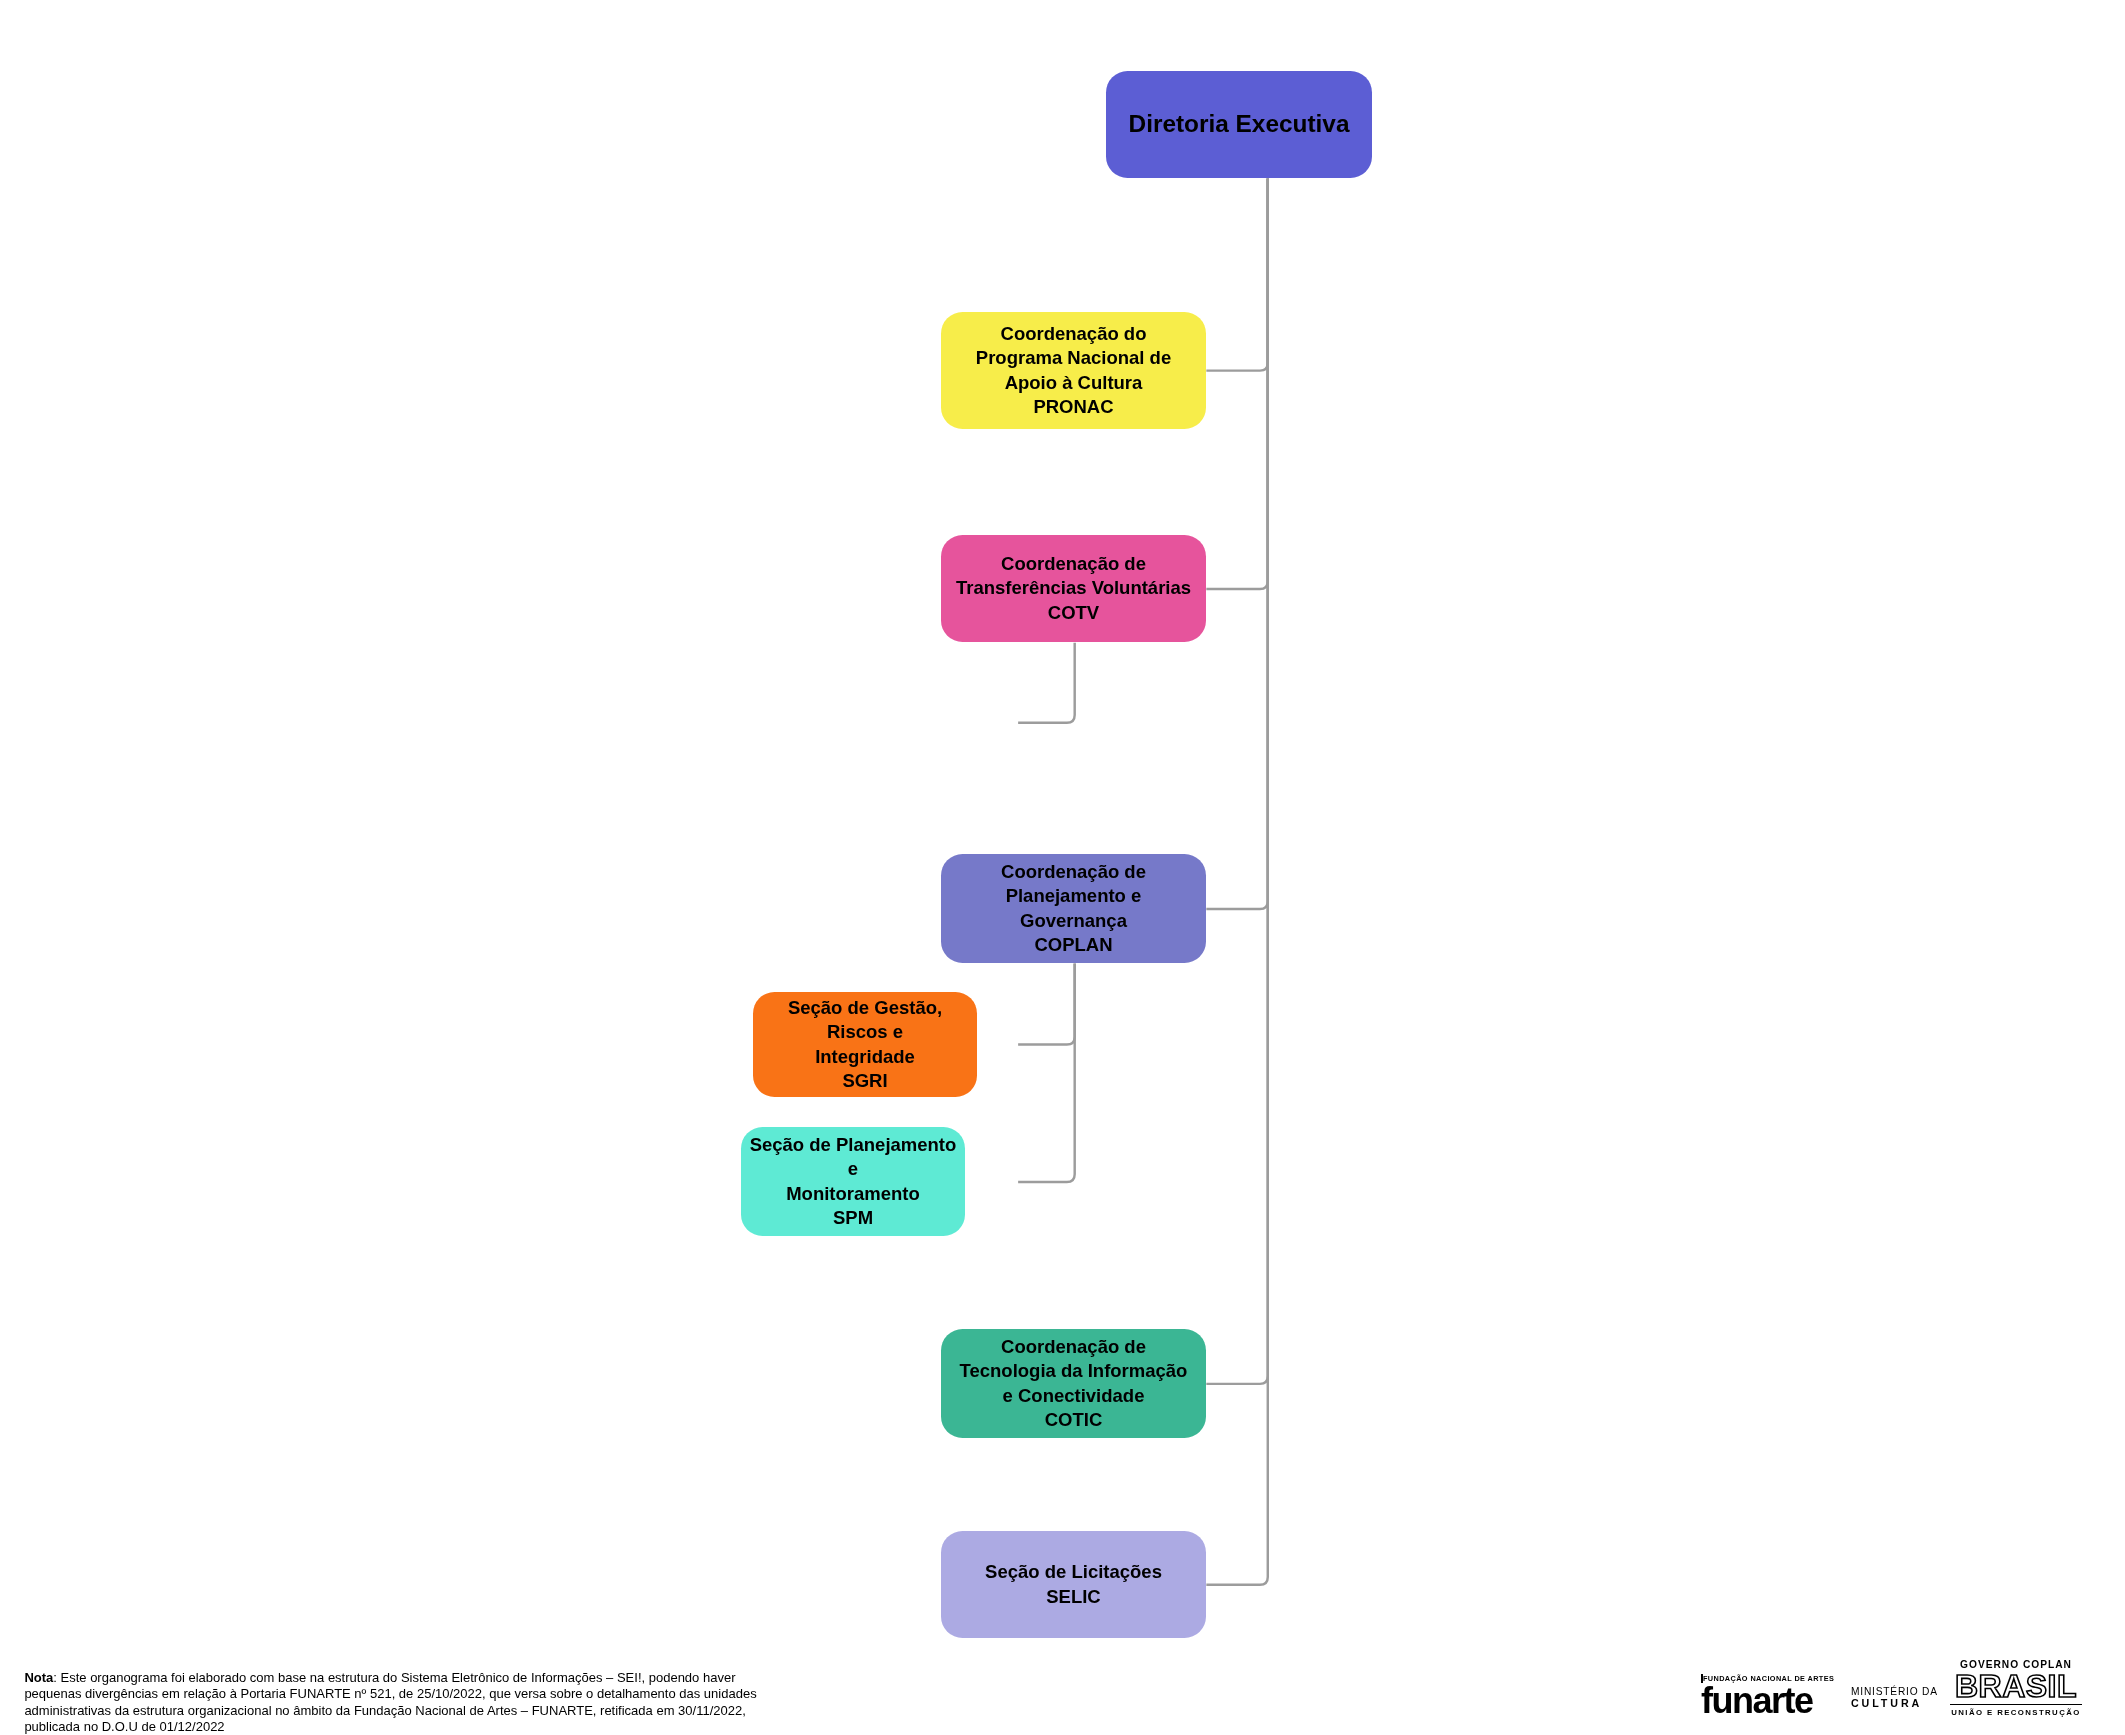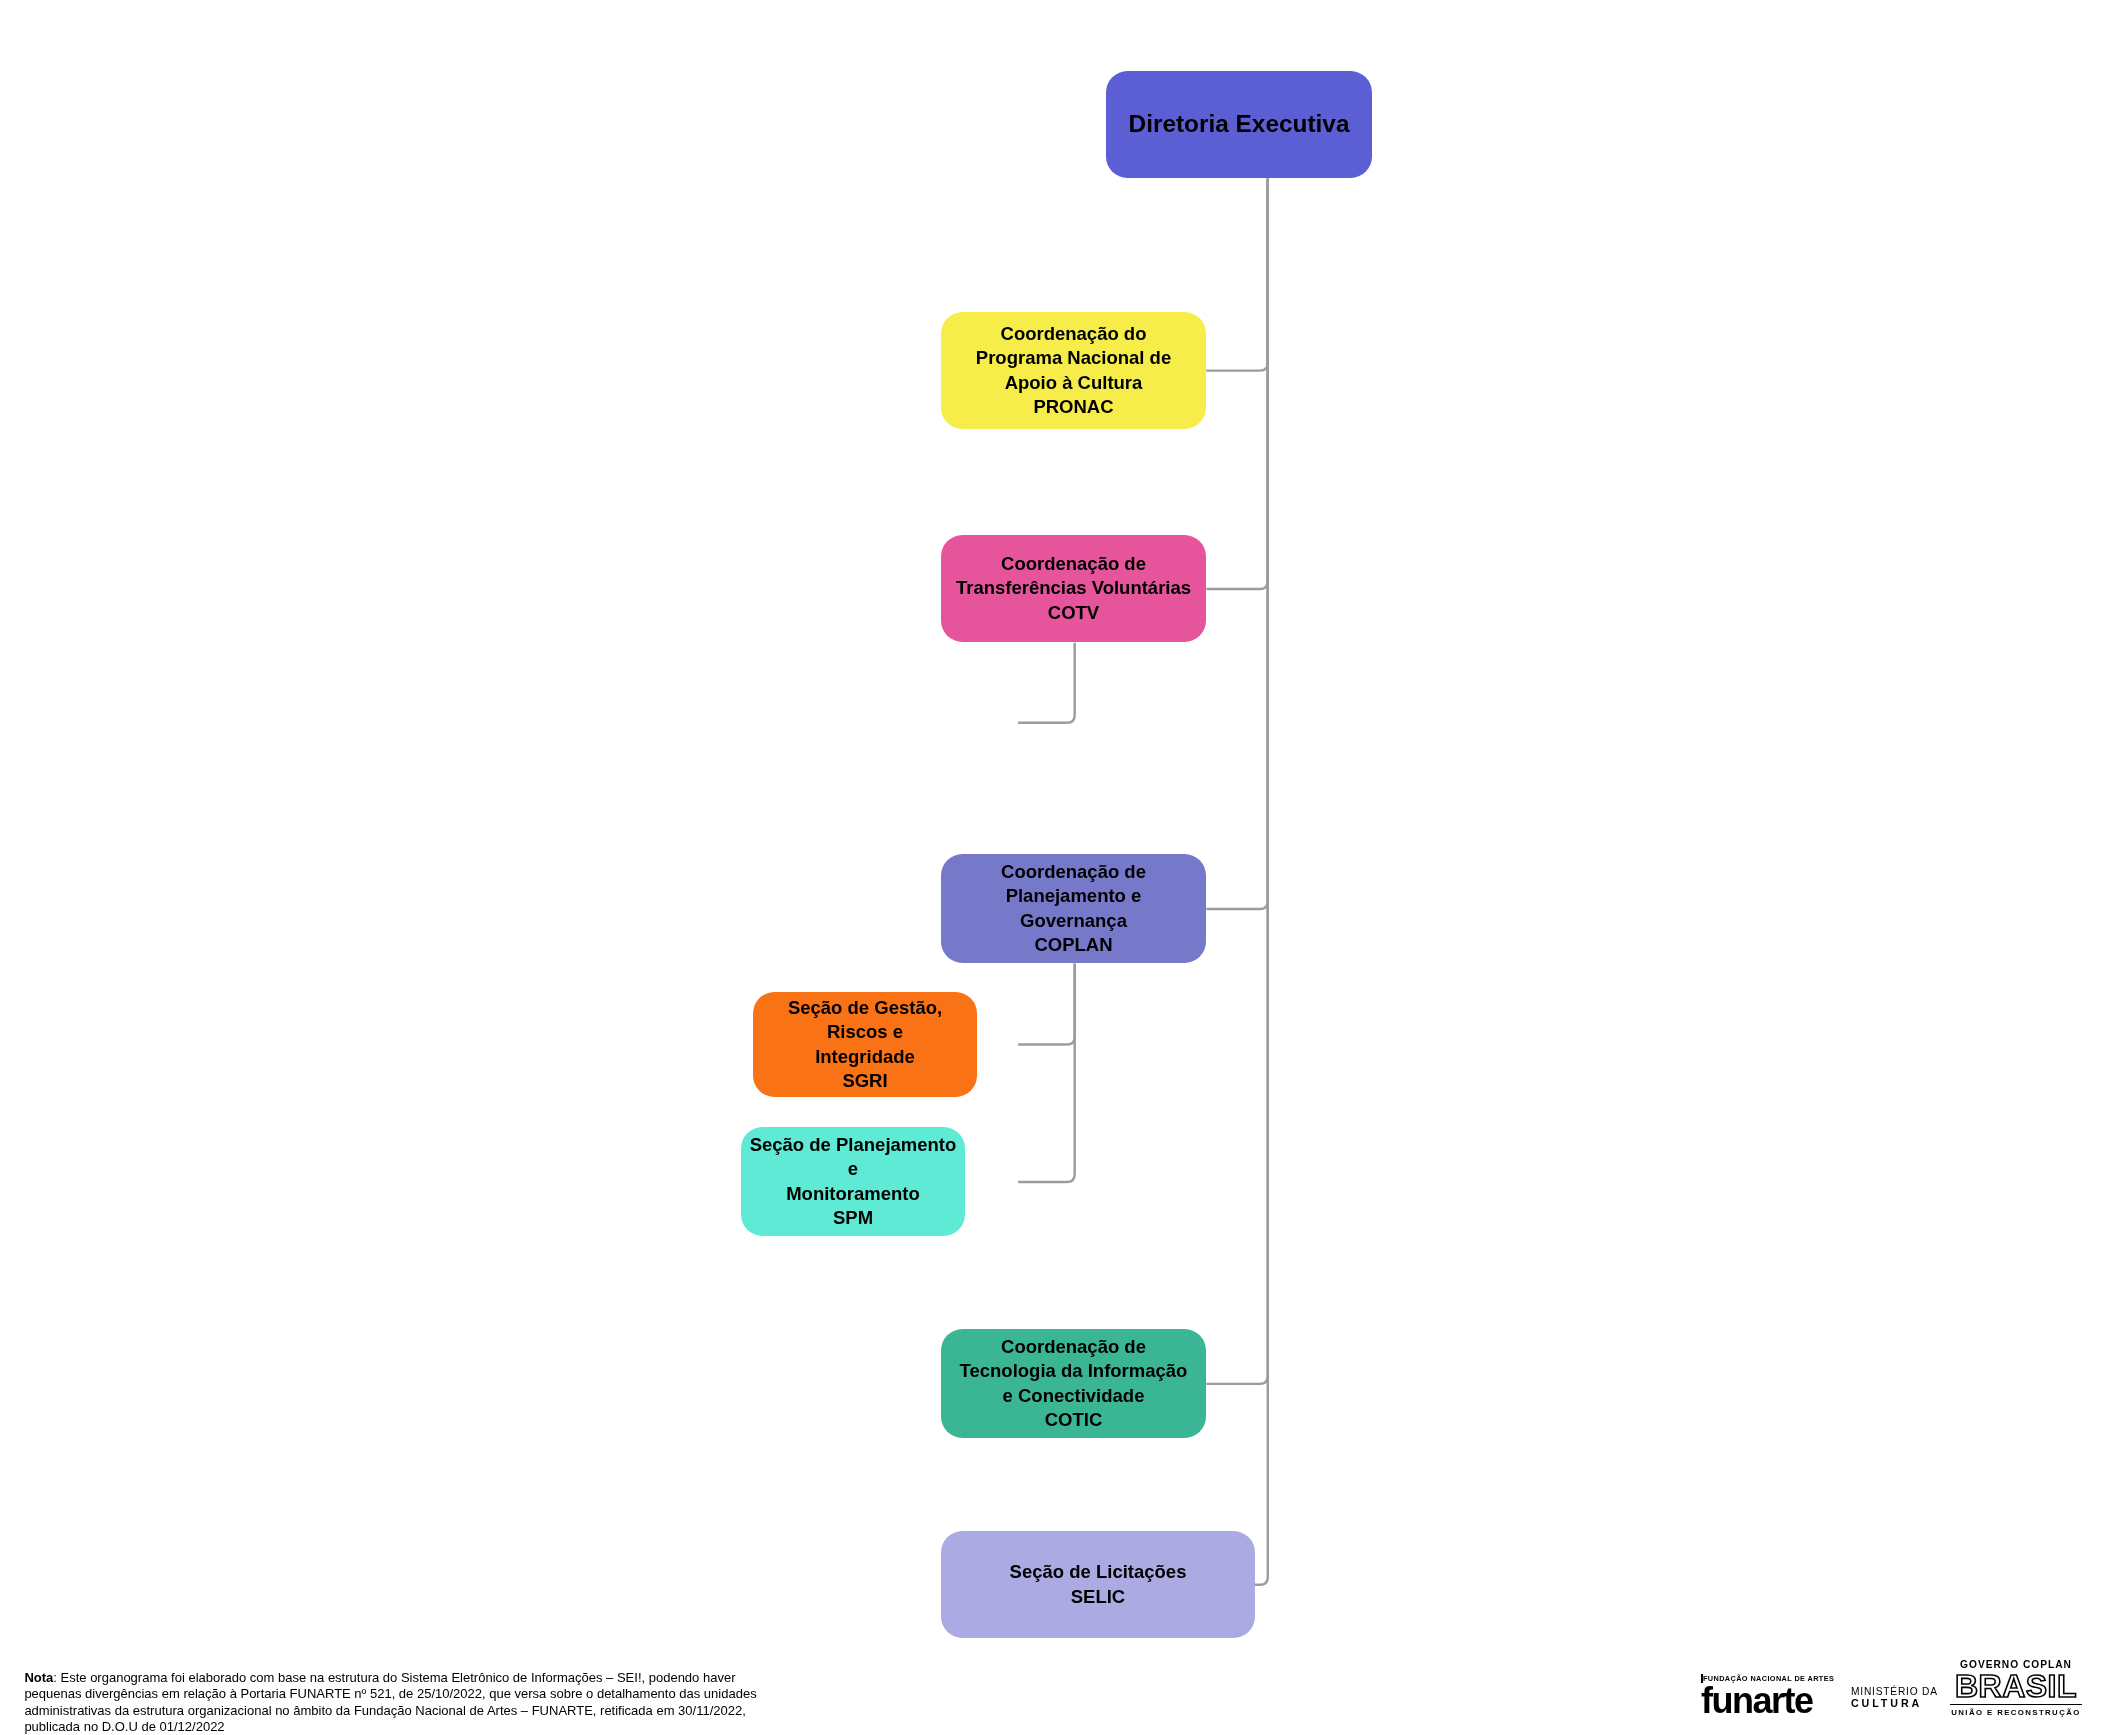--- a/index.html
+++ b/index.html
@@ -162,21 +162,21 @@
 
   <div class="node" style="left: 741px; top: 1127px; width: 224px; height: 109px; background-color: #5eead4;">Seção de Planejamento e
 Monitoramento
 SPM</div>
 
   <div class="node" style="left: 941px; top: 1329px; width: 265px; height: 109px; background-color: rgb(59, 182, 148);">Coordenação de
 Tecnologia da Informação
 e Conectividade
 COTIC</div>
 
-  <div class="node" style="left: 941px; top: 1531px; width: 314px; height: 107px; background-color: rgb(172, 170, 227);">Seção de Licitações
+  <div class="node" style="left: 941px; top: 1531px; width: 265px; height: 107px; background-color: rgb(172, 170, 227);">Seção de Licitações
 SELIC</div>
 
   <div class="note">
     <b>Nota</b><span>: Este organograma foi elaborado com base na estrutura do Sistema Eletrônico de Informações – SEI!, podendo haver pequenas divergências em relação à Portaria FUNARTE nº 521, de 25/10/2022, que versa sobre o detalhamento das unidades administrativas da estrutura organizacional no âmbito da Fundação Nacional de Artes – FUNARTE, retificada em 30/11/2022, publicada no D.O.U de 01/12/2022</span>
   </div>
 
   <div class="logo-funarte">
     <div class="funarte-tagline">FUNDAÇÃO NACIONAL DE ARTES</div>
     <div class="funarte-name">funarte</div>
   </div>

